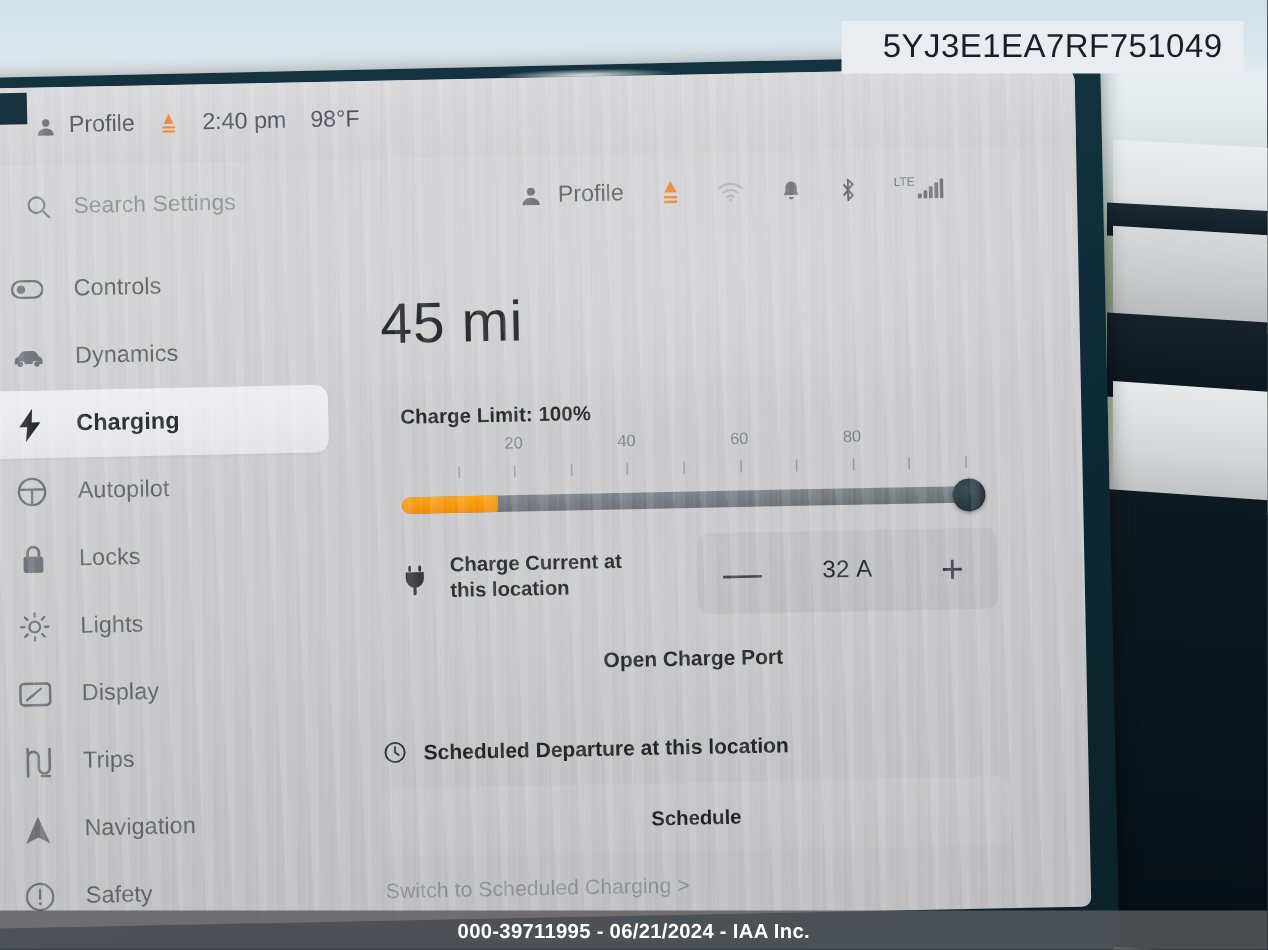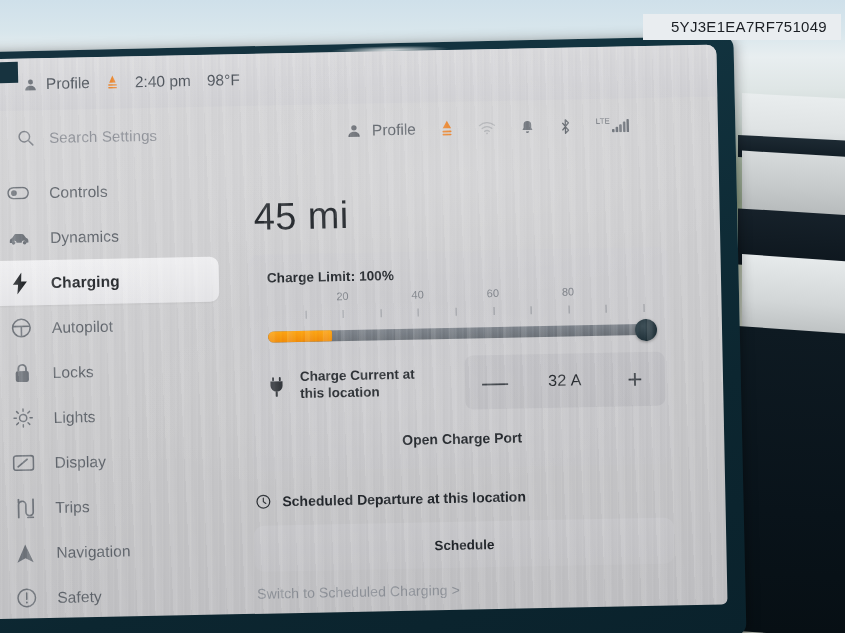--- a/index.html
+++ b/index.html
@@ -396,24 +396,24 @@
   .supercharging-tips {
     margin: 16px 0 0 26px;
     font-size: 14px;
     font-weight: 700;
     color: #2f63c8;
   }
 
   
   .vin-plate {
     position: absolute;
-    right: 4px; top: 14px;
+    right: 16px; top: 14px;
     background: #e9edf0;
     padding: 4px 14px 5px 28px;
-    font-size: 15px;
+    font-size: 22px;
     color: #1b1f24;
     letter-spacing: .3px;
     font-family: "Liberation Sans", sans-serif;
   }
   .bottom-watermark {
     position: absolute;
     left: 0; bottom: 0;
     width: 100%;
     height: 26px;
     background: rgba(92,92,95,.82);
@@ -715,14 +715,15 @@
 
     <div class="moire"></div>
     <div class="moire2"></div>
     <div class="glare"></div>
   </div>
 
   <div class="bezel-corner-chip"></div>
 
   <div class="vin-plate">5YJ3E1EA7RF751049</div>
 
+  <div class="bottom-watermark">000-39711995 - 06/21/2024 - IAA Inc.</div>
 
 </div>
 
 </body></html>

